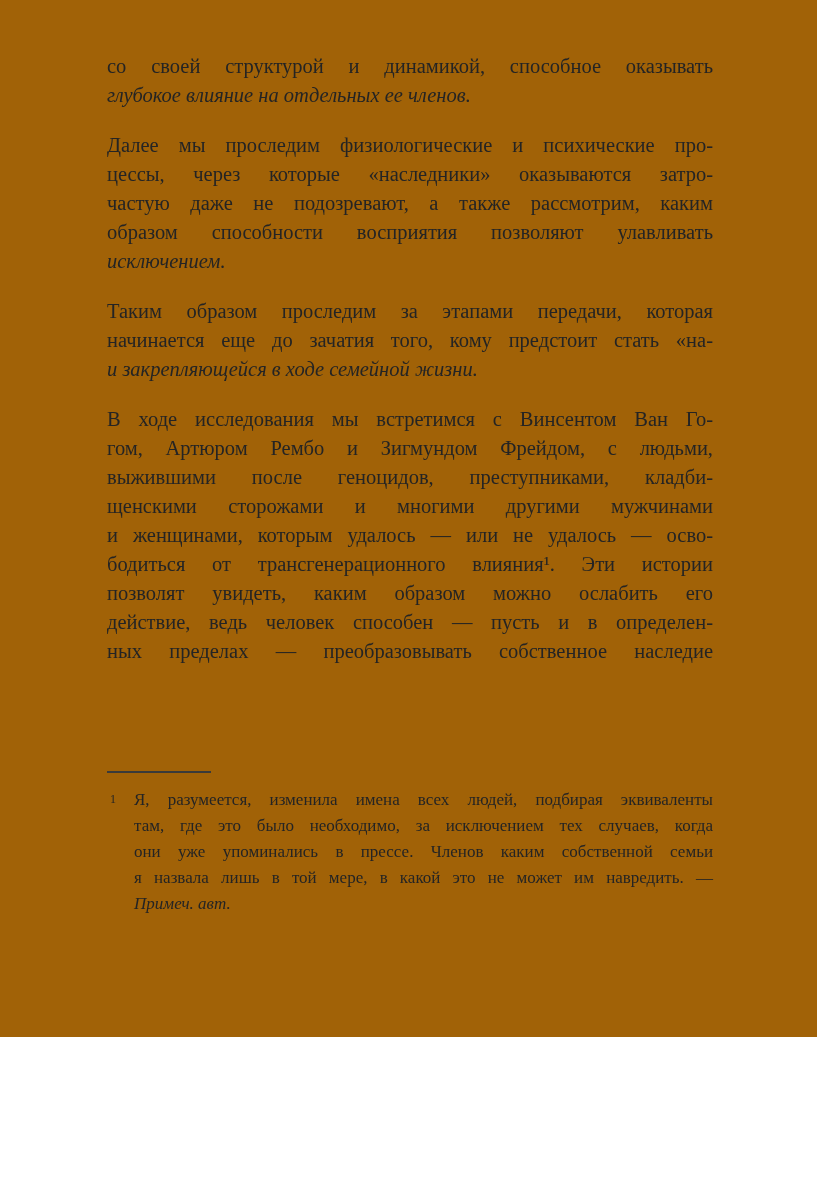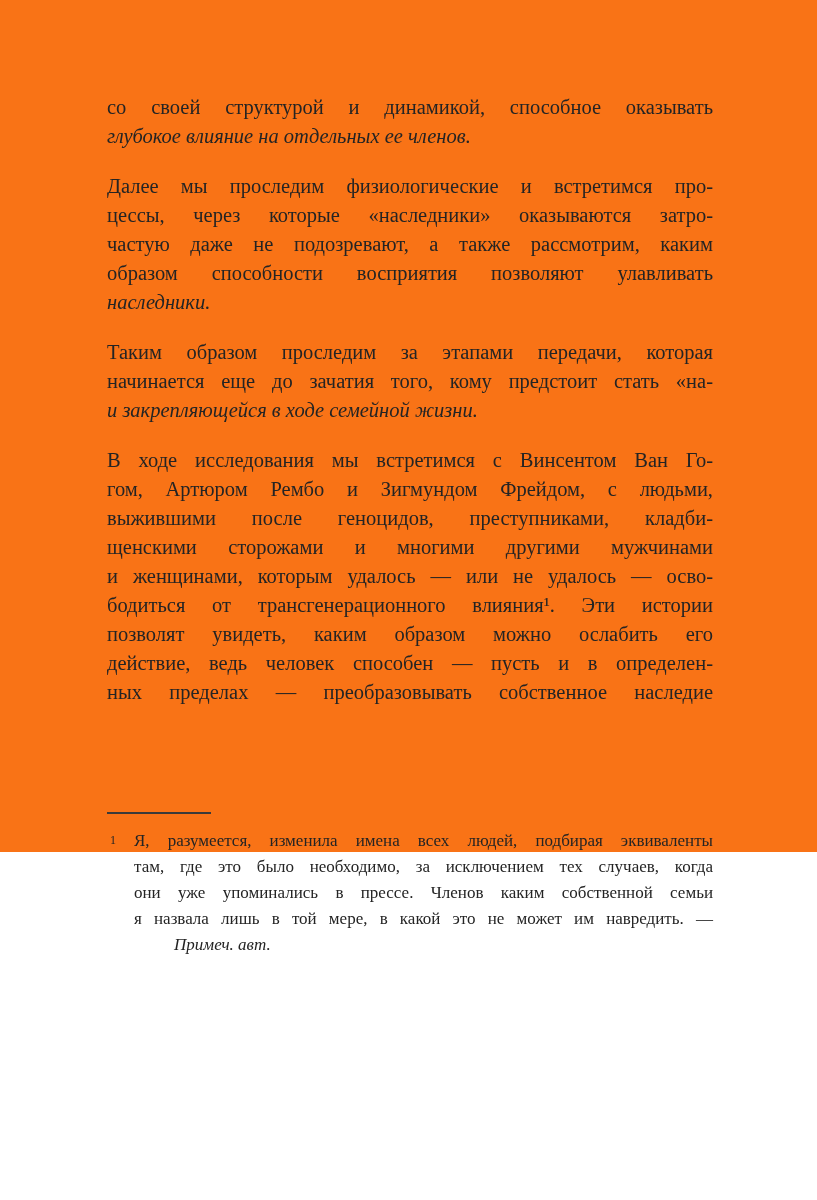--- a/index.html
+++ b/index.html
@@ -10,23 +10,23 @@
     width: 817px;
     height: 1200px;
     background: #ffffff;
     color: #242424;
     font-family: "Liberation Serif", "DejaVu Serif", serif;
   }
   .page {
     position: relative;
     box-sizing: border-box;
     width: 817px;
-    height: 852px;
-    padding: 93px 104px 0 107px;
-    background: #f97316;
+    height: 1037px;
+    padding: 52px 104px 0 107px;
+    background: #a16207;
   }
   .paragraph {
     font-size: 20.5px;
     line-height: 29px;
     margin: 0 0 21px 0;
   }
   .line {
     text-align: justify;
     text-align-last: justify;
   }
@@ -55,39 +55,38 @@
     top: -1px;
     font-size: 12px;
   }
   .fline {
     text-align: justify;
     text-align-last: justify;
   }
   .footnote-attrib {
     font-style: italic;
     text-align: left;
-    margin-left: 40px;
   }
 </style>
 </head>
 <body>
 
 <div class="page">
 
   <div class="paragraph">
     <div class="line">со своей структурой и динамикой, способное оказывать</div>
     <div class="line last">глубокое влияние на отдельных ее членов.</div>
   </div>
 
   <div class="paragraph">
-    <div class="line">Далее мы проследим физиологические и встретимся про-</div>
+    <div class="line">Далее мы проследим физиологические и психические про-</div>
     <div class="line">цессы, через которые «наследники» оказываются затро-</div>
     <div class="line">частую даже не подозревают, а также рассмотрим, каким</div>
     <div class="line">образом способности восприятия позволяют улавливать</div>
-    <div class="line last">наследники.</div>
+    <div class="line last">исключением.</div>
   </div>
 
   <div class="paragraph">
     <div class="line">Таким образом проследим за этапами передачи, которая</div>
     <div class="line">начинается еще до зачатия того, кому предстоит стать «на-</div>
     <div class="line last">и закрепляющейся в ходе семейной жизни.</div>
   </div>
 
   <div class="paragraph">
     <div class="line">В ходе исследования мы встретимся с Винсентом Ван Го-</div>

